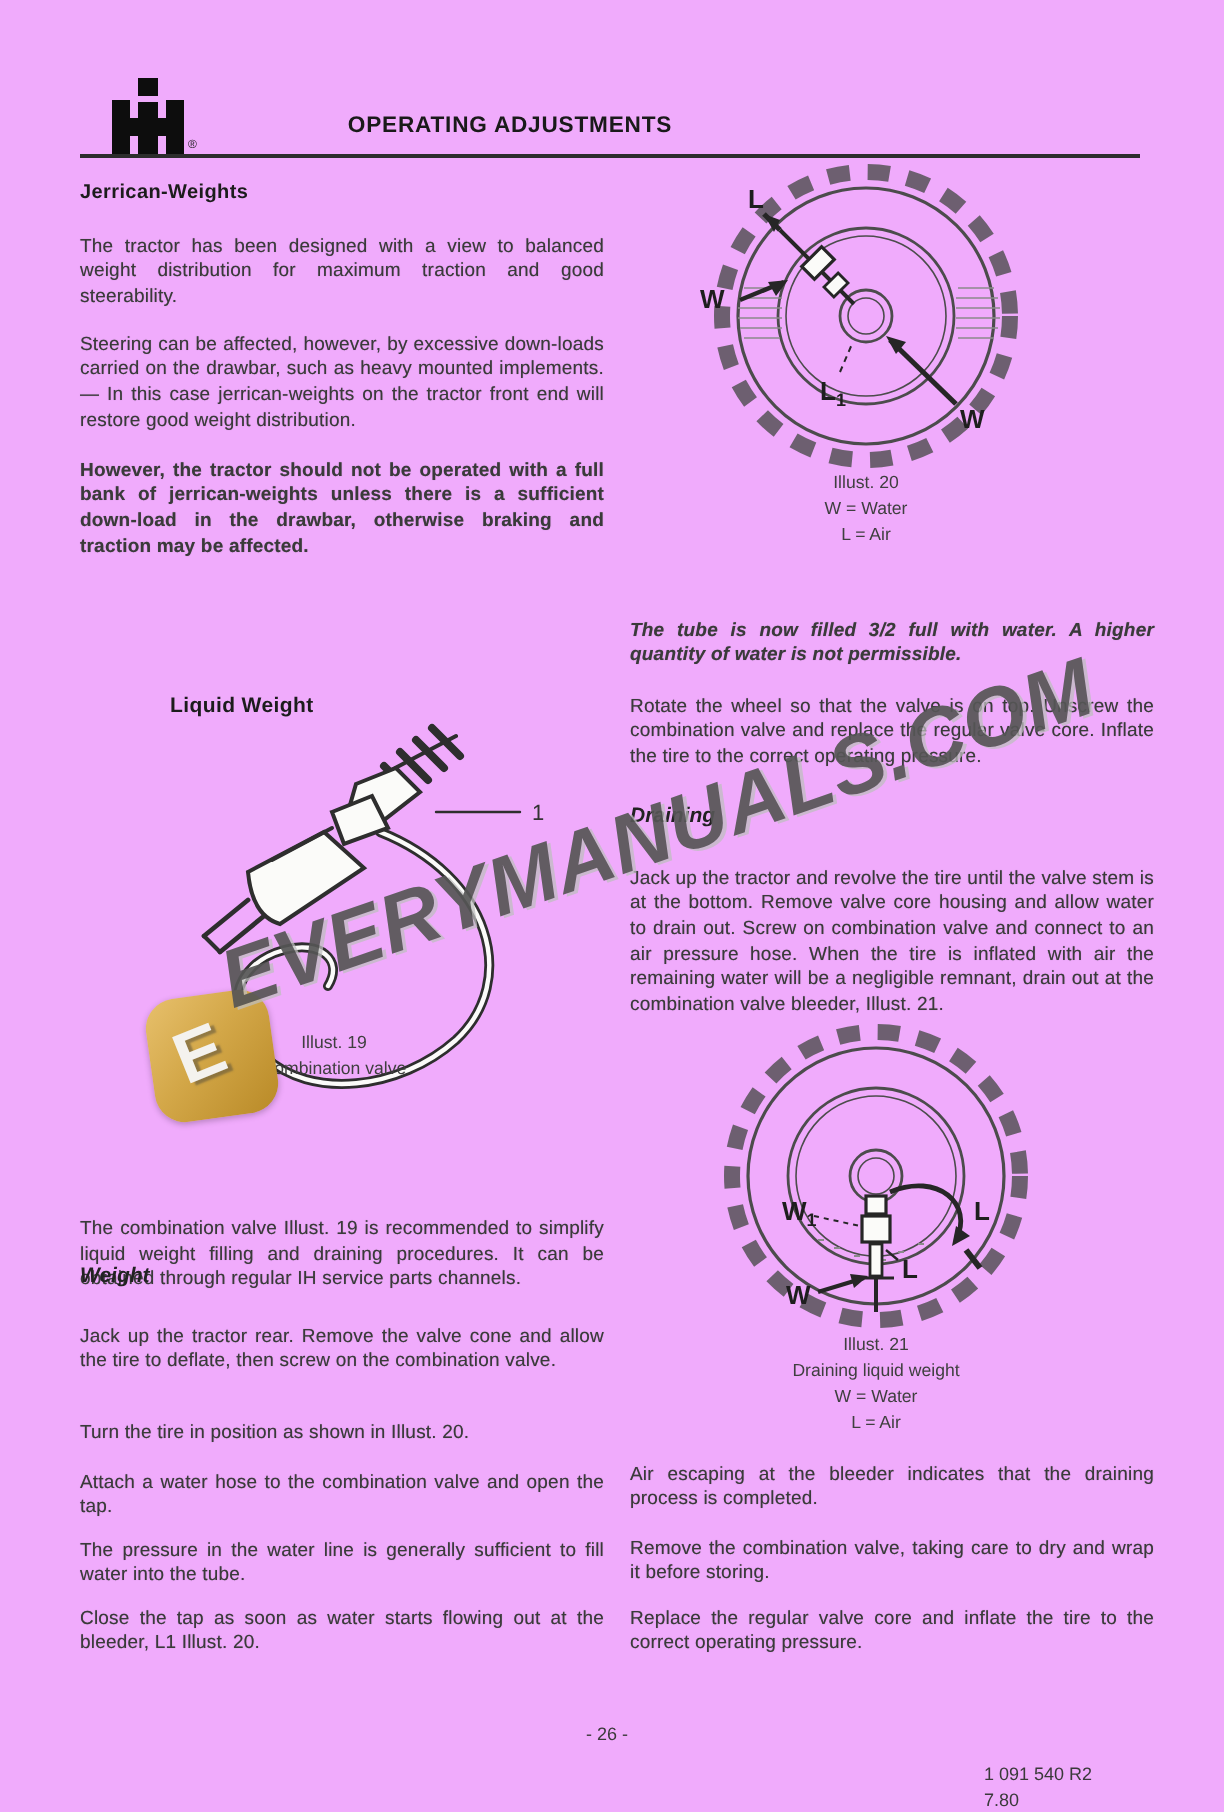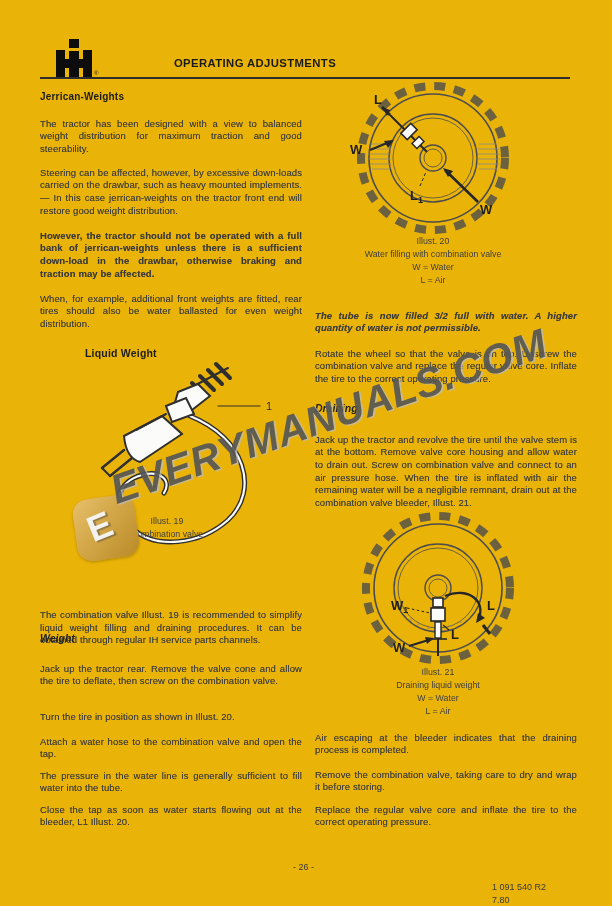--- a/index.html
+++ b/index.html
@@ -1,17 +1,17 @@
 <!DOCTYPE html>
 <html><head>
 <meta charset="utf-8">
 <style>
   html,body{margin:0;padding:0;}
   body{background:#e8e8e6;font-family:"Liberation Sans",sans-serif;}
-  #page{position:relative;width:612px;height:906px;margin:0 auto;background:#eab308;overflow:hidden;
+  #page{position:relative;width:612px;height:906px;margin:0 auto;background:#f0abfc;overflow:hidden;
         box-shadow:0 0 4px rgba(0,0,0,.25);}
   .abs{position:absolute;}
   .para{position:absolute;width:262px;font-size:9.5px;line-height:12.7px;text-align:justify;
         color:#3a3a3a;letter-spacing:.1px;text-shadow:0 0 .4px rgba(70,70,70,.55);}
   .h-bold{position:absolute;font-weight:bold;font-size:10px;color:#1c1c1c;letter-spacing:.2px;}
   .h-italic{position:absolute;font-weight:bold;font-style:italic;font-size:10.5px;color:#222;}
   .caption{position:absolute;text-align:center;font-size:8.8px;line-height:13px;color:#3f3f3f;}
   .note{font-weight:bold;font-style:italic;}
   .rule{position:absolute;left:40px;top:77px;width:530px;height:2.4px;background:#2d2d2d;}
   .title{position:absolute;left:150px;top:57px;width:210px;text-align:center;font-weight:bold;
@@ -52,21 +52,20 @@
     <div class="ih-mid"></div>
   </div>
   <div class="ih-reg">®</div>
   <div class="title">OPERATING ADJUSTMENTS</div>
   <div class="rule"></div>
 
   <div class="h-bold" style="left:40px;top:91px;">Jerrican-Weights</div>
   <p class="para" style="left:40px;top:108px;">The tractor has been designed with a view to balanced weight distribution for maximum traction and good steerability.</p>
   <p class="para" style="left:40px;top:157px;">Steering can be affected, however, by excessive down-loads carried on the drawbar, such as heavy mounted implements. — In this case jerrican-weights on the tractor front end will restore good weight distribution.</p>
   <p class="para" style="left:40px;top:220px;font-weight:bold;">However, the tractor should not be operated with a full bank of jerrican-weights unless there is a sufficient down-load in the drawbar, otherwise braking and traction may be affected.</p>
-  <p class="para" style="left:40px;top:283px;">When, for example, additional front weights are fitted, rear tires should also be water ballasted for even weight distribution.</p>
   <div class="h-bold" style="left:40px;top:347px;font-size:10.5px;padding-left:45px;">Liquid Weight</div>
 
   <svg class="abs" style="left:40px;top:358px;" width="262" height="192" viewBox="0 0 262 192">
     <g stroke="#2e2e2e" fill="none" stroke-linecap="round">
 
       <path d="M150 58 C 205 80, 220 132, 188 162 C 160 187, 115 192, 92 170 C 70 150, 76 124, 102 117 C 120 112, 132 122, 124 135" stroke-width="5"></path>
       <path d="M150 58 C 205 80, 220 132, 188 162 C 160 187, 115 192, 92 170 C 70 150, 76 124, 102 117 C 120 112, 132 122, 124 135" stroke="#fbfbf9" stroke-width="2.2"></path>
 
       <g stroke-width="2">
 
@@ -133,21 +132,20 @@
     </g>
     <g font-size="13" font-weight="bold" fill="#1e1e1e">
       <text x="42" y="26">L</text>
       <text x="18" y="76">W</text>
       <text x="78" y="122"><tspan>L</tspan><tspan dy="3" font-size="9">1</tspan></text>
       <text x="148" y="136">W</text>
     </g>
   </svg>
   <div class="caption" style="left:322px;top:235px;width:222px;">
     <div>Illust. 20</div>
-    <div>Water filling with combination valve</div>
     <div>W = Water</div>
     <div>L = Air</div>
   </div>
 
   <p class="para note" style="left:315px;top:300px;">The tube is now filled 3/2 full with water. A higher quantity of water is not permissible.</p>
   <p class="para" style="left:315px;top:338px;">Rotate the wheel so that the valve is on top. Unscrew the combination valve and replace the regular valve core. Inflate the tire to the correct operating pressure.</p>
   <div class="h-italic" style="left:315px;top:402px;">Draining</div>
   <p class="para" style="left:315px;top:424px;">Jack up the tractor and revolve the tire until the valve stem is at the bottom. Remove valve core housing and allow water to drain out. Screw on combination valve and connect to an air pressure hose. When the tire is inflated with air the remaining water will be a negligible remnant, drain out at the combination valve bleeder, Illust. 21.</p>
 
   <svg class="abs" style="left:337px;top:508px;" width="205" height="165" viewBox="0 0 205 165">

